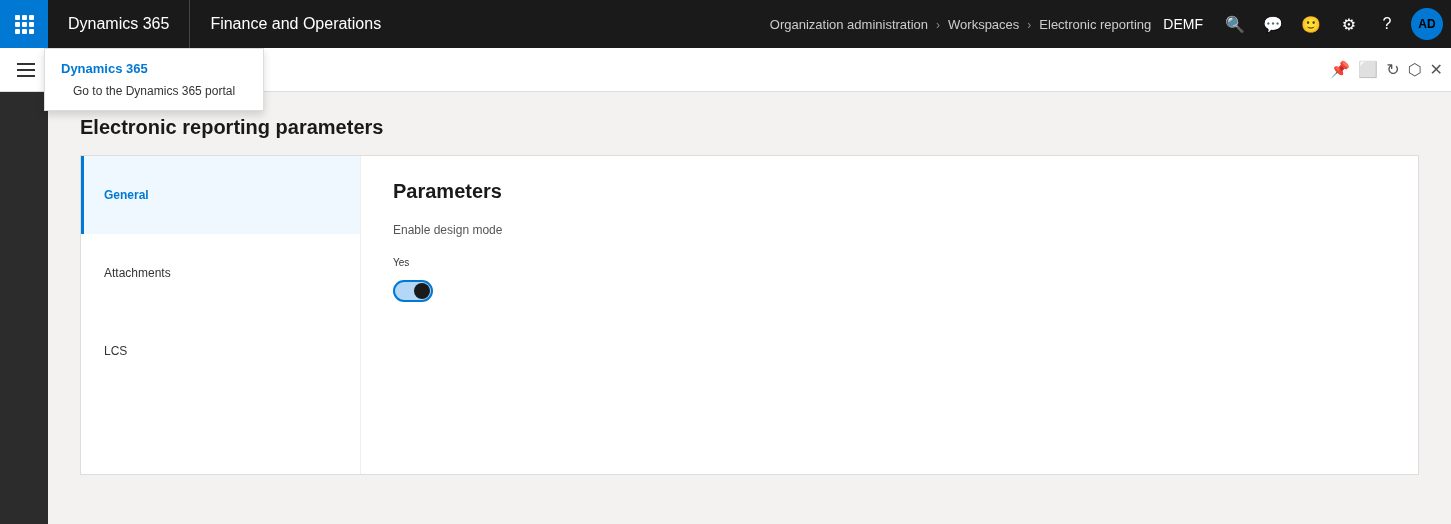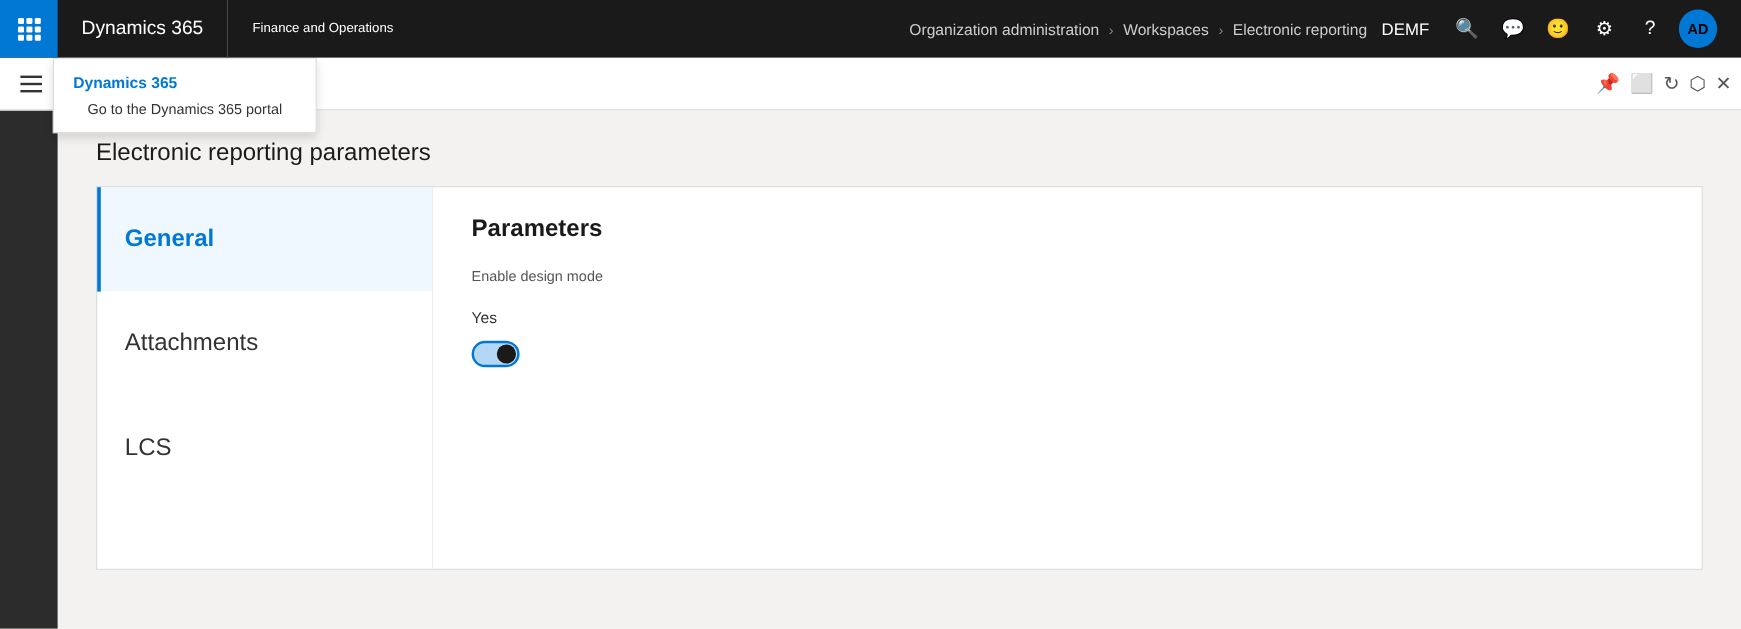--- a/index.html
+++ b/index.html
@@ -42,21 +42,21 @@
       color: white;
       border-right: 1px solid #444;
       height: 48px;
       display: flex;
       align-items: center;
       cursor: pointer;
       white-space: nowrap;
     }
     .top-nav-finance {
       padding: 0 20px;
-      font-size: 11px;
+      font-size: 16px;
       font-weight: 300;
       color: white;
       height: 48px;
       display: flex;
       align-items: center;
       flex: 1;
     }
     .breadcrumb-nav {
       display: flex;
       align-items: flex-end;
@@ -69,21 +69,21 @@
       font-size: 12px;
     }
     .breadcrumb-item {
       color: #ccc;
       cursor: pointer;
     }
     .top-nav-right {
       display: flex;
       align-items: center;
       gap: 2px;
-      padding-right: 20px;
+      padding-right: 8px;
     }
     .top-nav-company {
       padding: 0 12px;
       font-size: 14px;
       color: white;
     }
     .nav-icon-btn {
       width: 36px;
       height: 36px;
       display: flex;
@@ -200,40 +200,40 @@
     }
 
     
     .content-area {
       flex: 1;
       padding: 24px 32px;
       overflow: auto;
     }
     .page-title {
       font-size: 20px;
-      font-weight: 400;
+      font-weight: 700;
       color: #1a1a1a;
       margin-bottom: 16px;
     }
 
     
     .params-panel {
       background: white;
       border: 1px solid #ddd;
       display: flex;
       min-height: 320px;
     }
     .params-nav {
       width: 280px;
       border-right: 1px solid #eee;
       flex-shrink: 0;
     }
     .params-nav-item {
       padding: 32px 20px;
-      font-size: 20px;
+      font-size: 12px;
       color: #333;
       cursor: pointer;
       border-left: 3px solid transparent;
     }
     .params-nav-item.active {
       color: #0078d4;
       font-weight: 600;
       border-left: 3px solid #0078d4;
       background: #f0f8ff;
     }
@@ -246,21 +246,21 @@
       font-weight: 600;
       color: #1a1a1a;
       margin-bottom: 20px;
     }
     .params-field-label {
       font-size: 12px;
       color: #555;
       margin-bottom: 16px;
     }
     .params-field-value {
-      font-size: 13px;
+      font-size: 10px;
       color: #333;
       margin-bottom: 8px;
     }
 
     
     .toggle-wrapper {
       display: flex;
       flex-direction: column;
       gap: 4px;
     }

